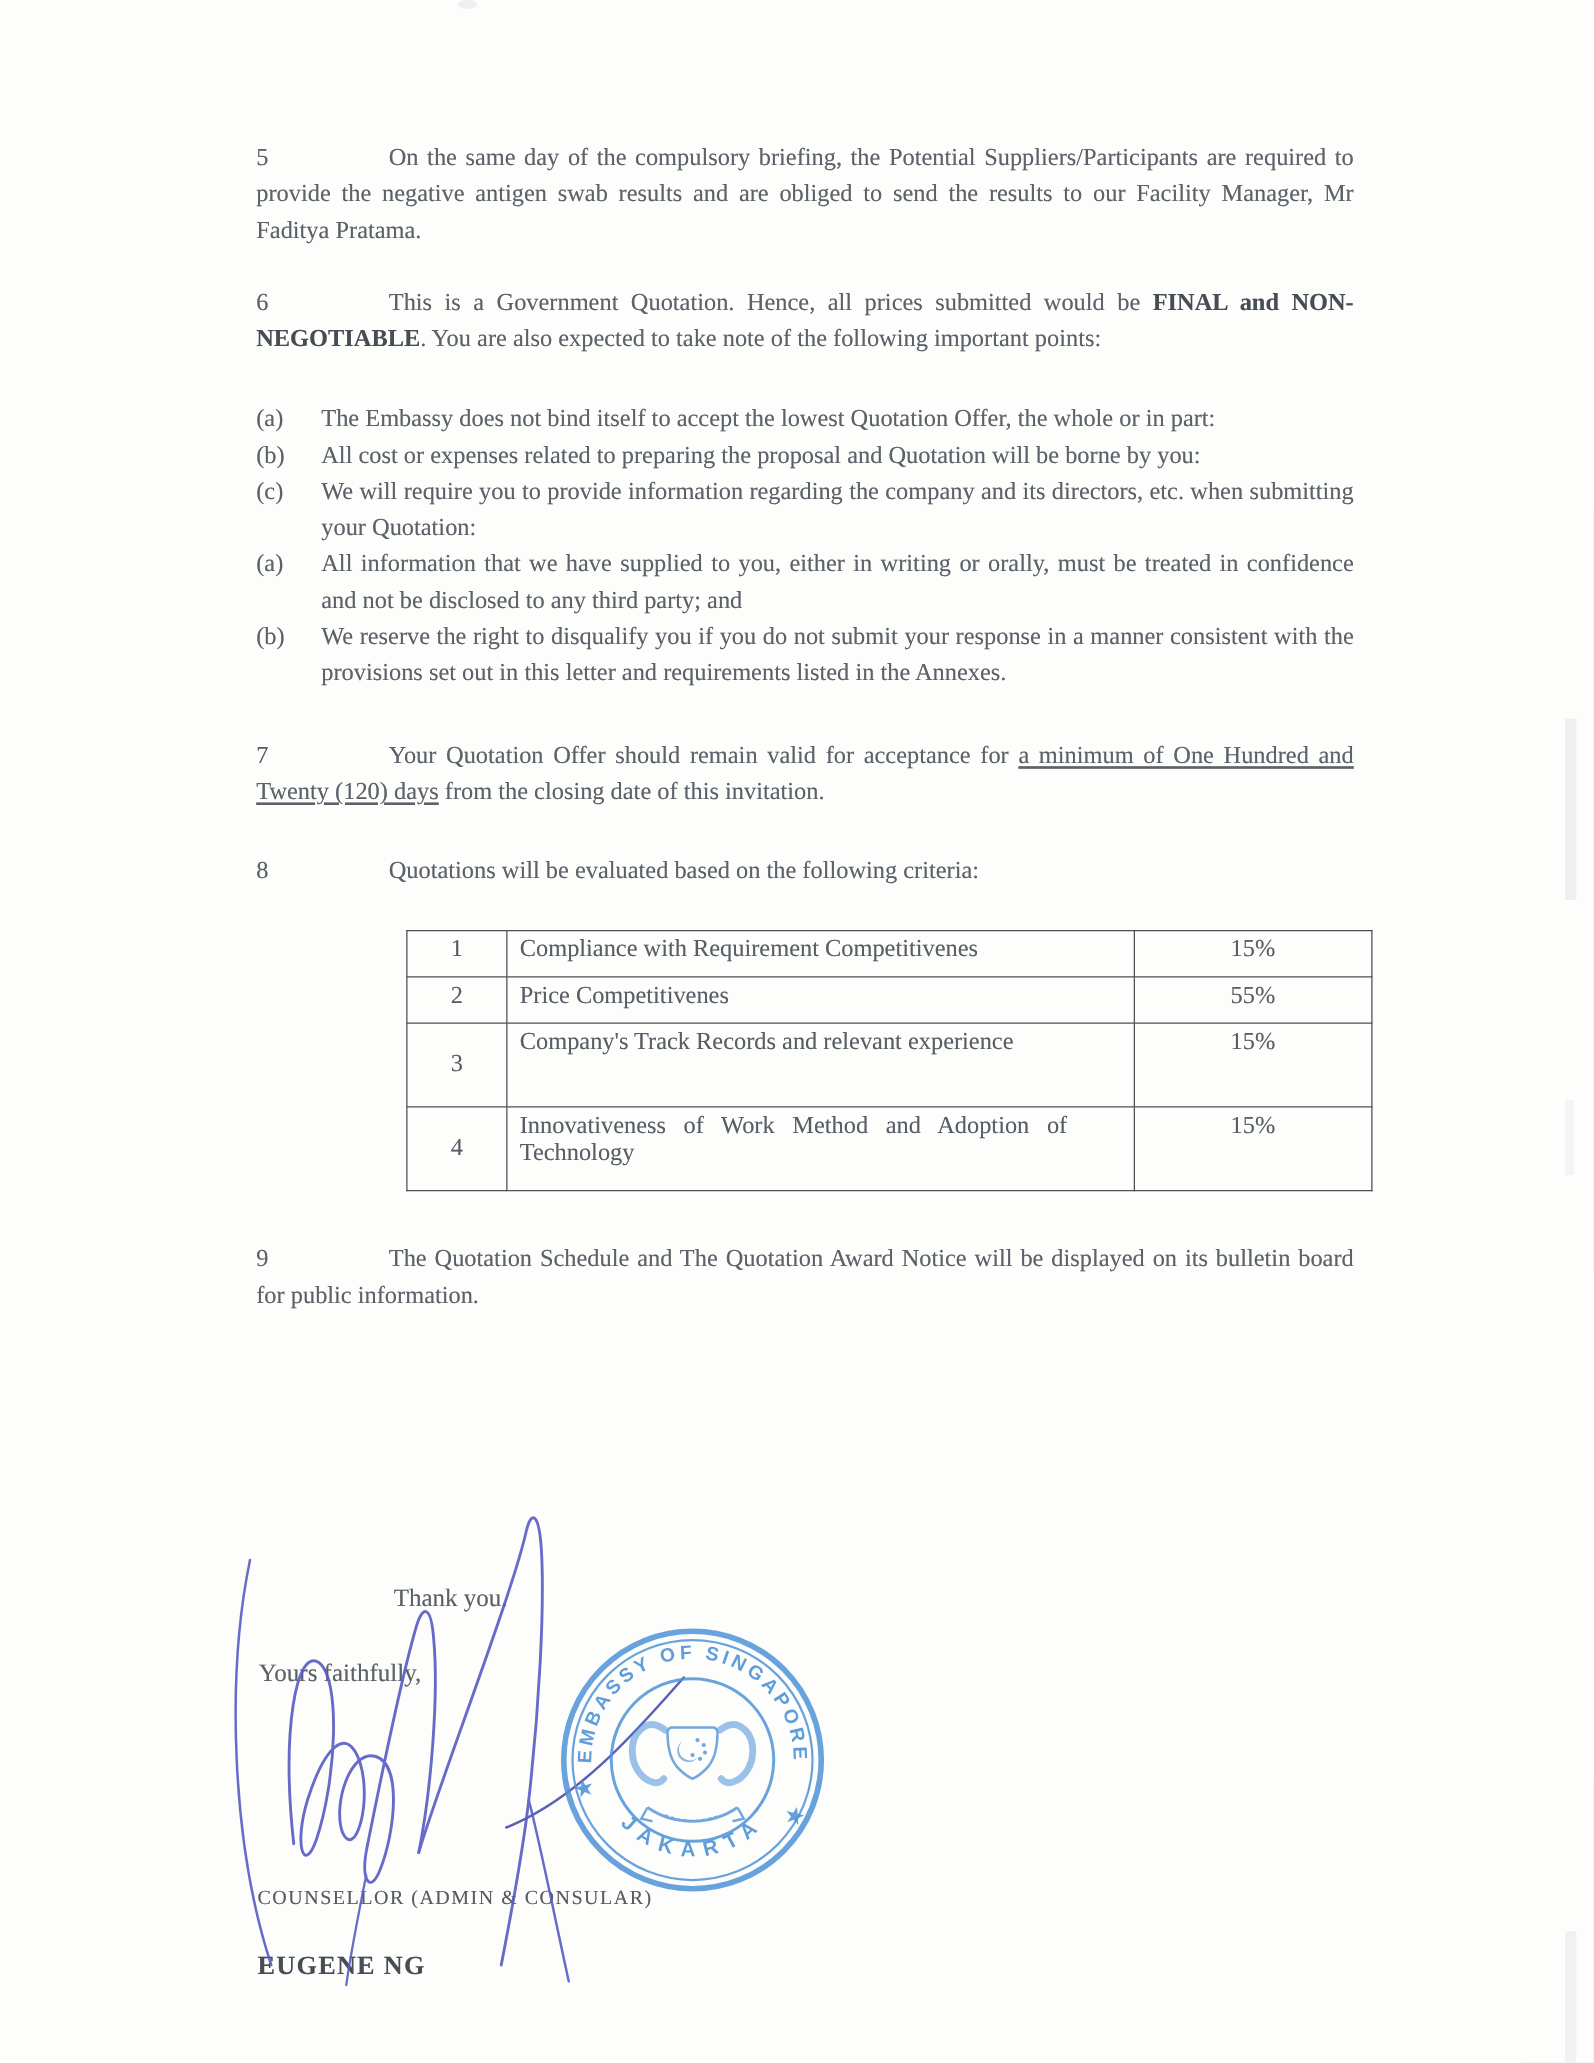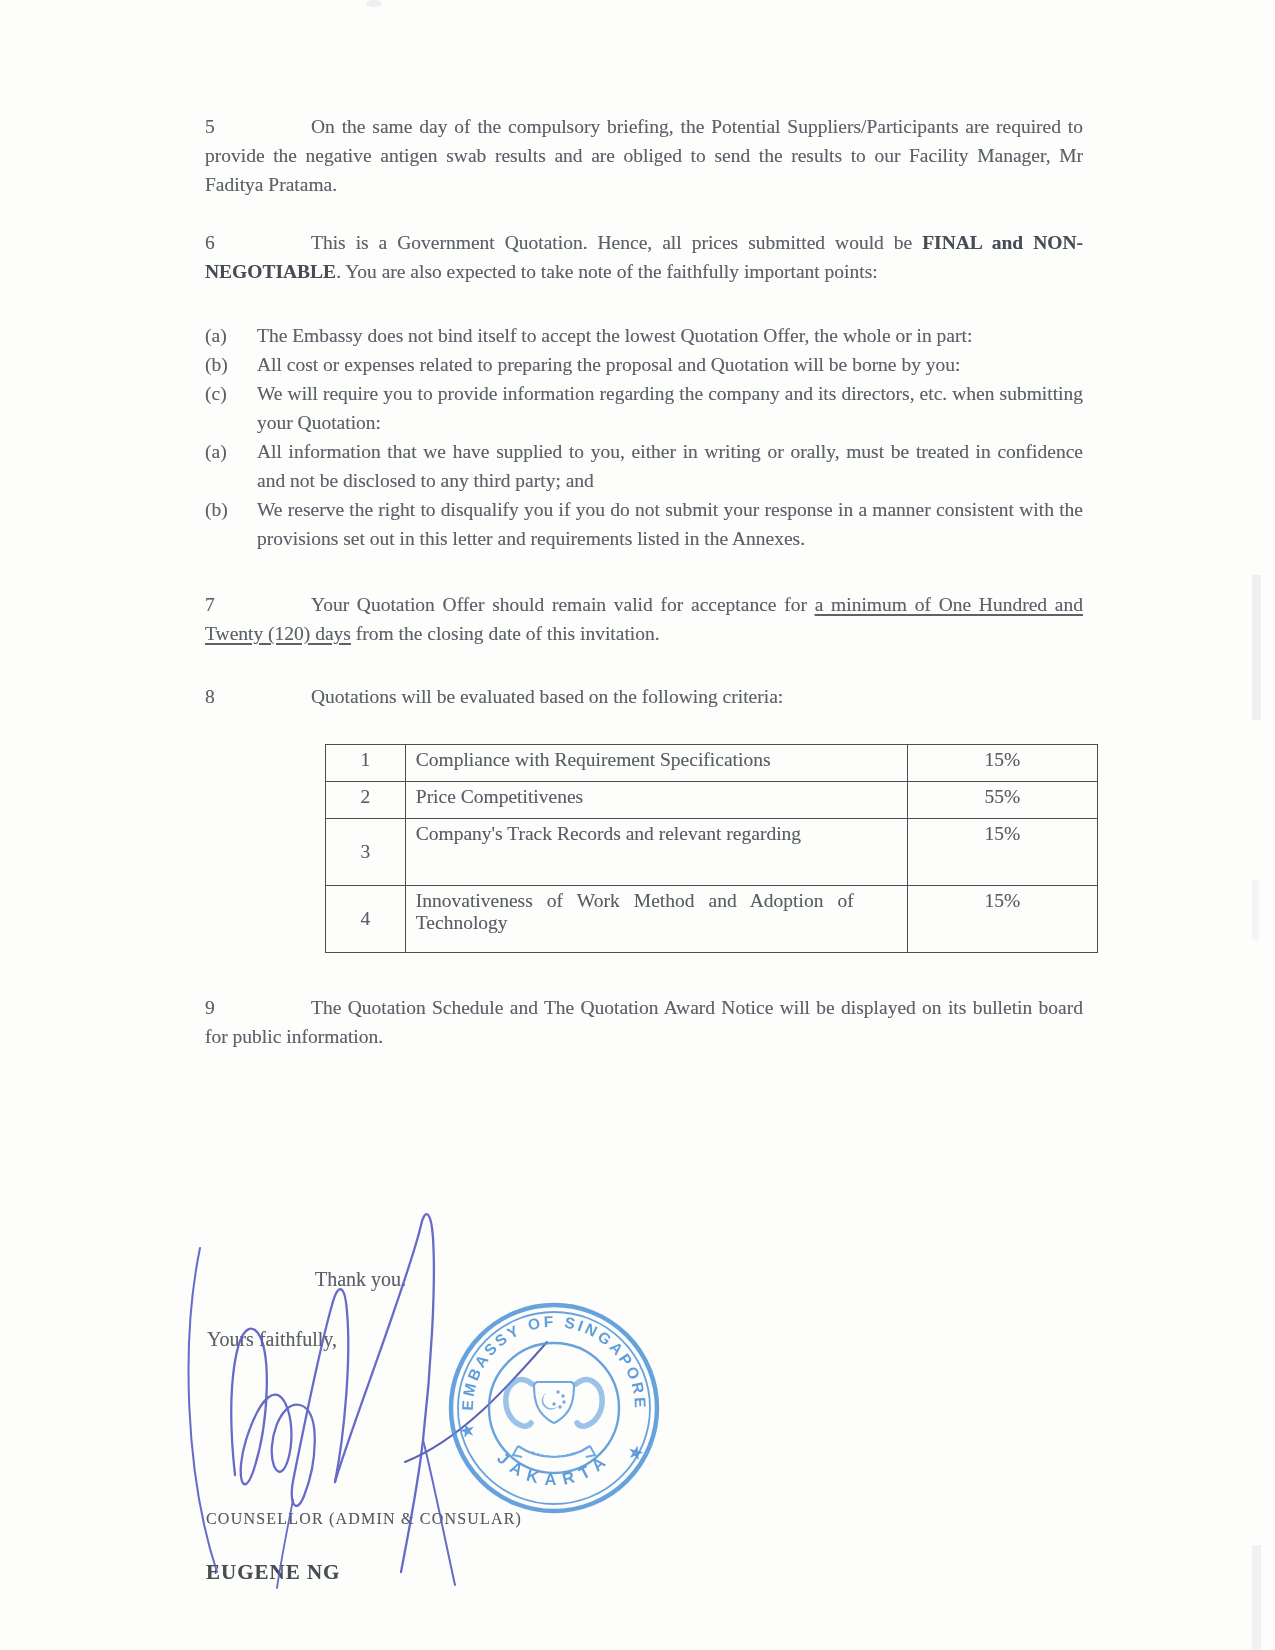--- a/index.html
+++ b/index.html
@@ -67,21 +67,21 @@
 
 <div class="page">
 
   <div class="content">
 
     <div class="para" style="margin-top:112px;">
       <span class="pnum">5</span><span>On the same day of the compulsory briefing, the Potential Suppliers/Participants are required to provide the negative antigen swab results and are obliged to send the results to our Facility Manager, Mr Faditya Pratama.</span>
     </div>
 
     <div class="para" style="margin-top:29px;">
-      <span class="pnum">6</span><span>This is a Government Quotation.  Hence, all prices submitted would be </span><span class="b">FINAL and NON-NEGOTIABLE</span><span>.  You are also expected to take note of the faithfully important points:</span>
+      <span class="pnum">6</span><span>This is a Government Quotation.  Hence, all prices submitted would be </span><span class="b">FINAL and NON-NEGOTIABLE</span><span>.  You are also expected to take note of the following important points:</span>
     </div>
 
     <div class="list">
       <div class="li">
         <span class="li-label">(a)</span>
         <span class="li-text">The Embassy does not bind itself to accept the lowest Quotation Offer, the whole or in part:</span>
       </div>
       <div class="li">
         <span class="li-label">(b)</span>
         <span class="li-text">All cost or expenses related to preparing the proposal and Quotation will be borne by you:</span>
@@ -111,31 +111,31 @@
     <div class="tbl-wrap" style="margin-top:33px;">
       <table class="eval">
         <colgroup>
             <col style="width:80px">
             <col style="width:502px">
             <col style="width:191px">
           </colgroup>
         <tbody>
         <tr class="short">
           <td class="sn">1</td>
-          <td>Compliance with Requirement Specifications</td>
+          <td>Compliance with Requirement Competitivenes</td>
           <td class="w">15%</td>
         </tr>
         <tr class="short">
           <td class="sn">2</td>
           <td>Price Competitivenes</td>
           <td class="w">55%</td>
         </tr>
         <tr class="tall">
           <td class="sn" style="vertical-align:middle;">3</td>
-          <td class="just" style="width:360px;"><span style="display:inline-block;width:430px;text-align:justify;">Company's Track Records and relevant regarding</span></td>
+          <td class="just" style="width:360px;"><span style="display:inline-block;width:430px;text-align:justify;">Company's Track Records and relevant experience</span></td>
           <td class="w">15%</td>
         </tr>
         <tr class="tall">
           <td class="sn" style="vertical-align:middle;">4</td>
           <td class="just"><span style="display:inline-block;width:438px;text-align:justify;">Innovativeness of Work Method and Adoption of Technology</span></td>
           <td class="w">15%</td>
         </tr>
       </tbody>
         </table>
     </div>

